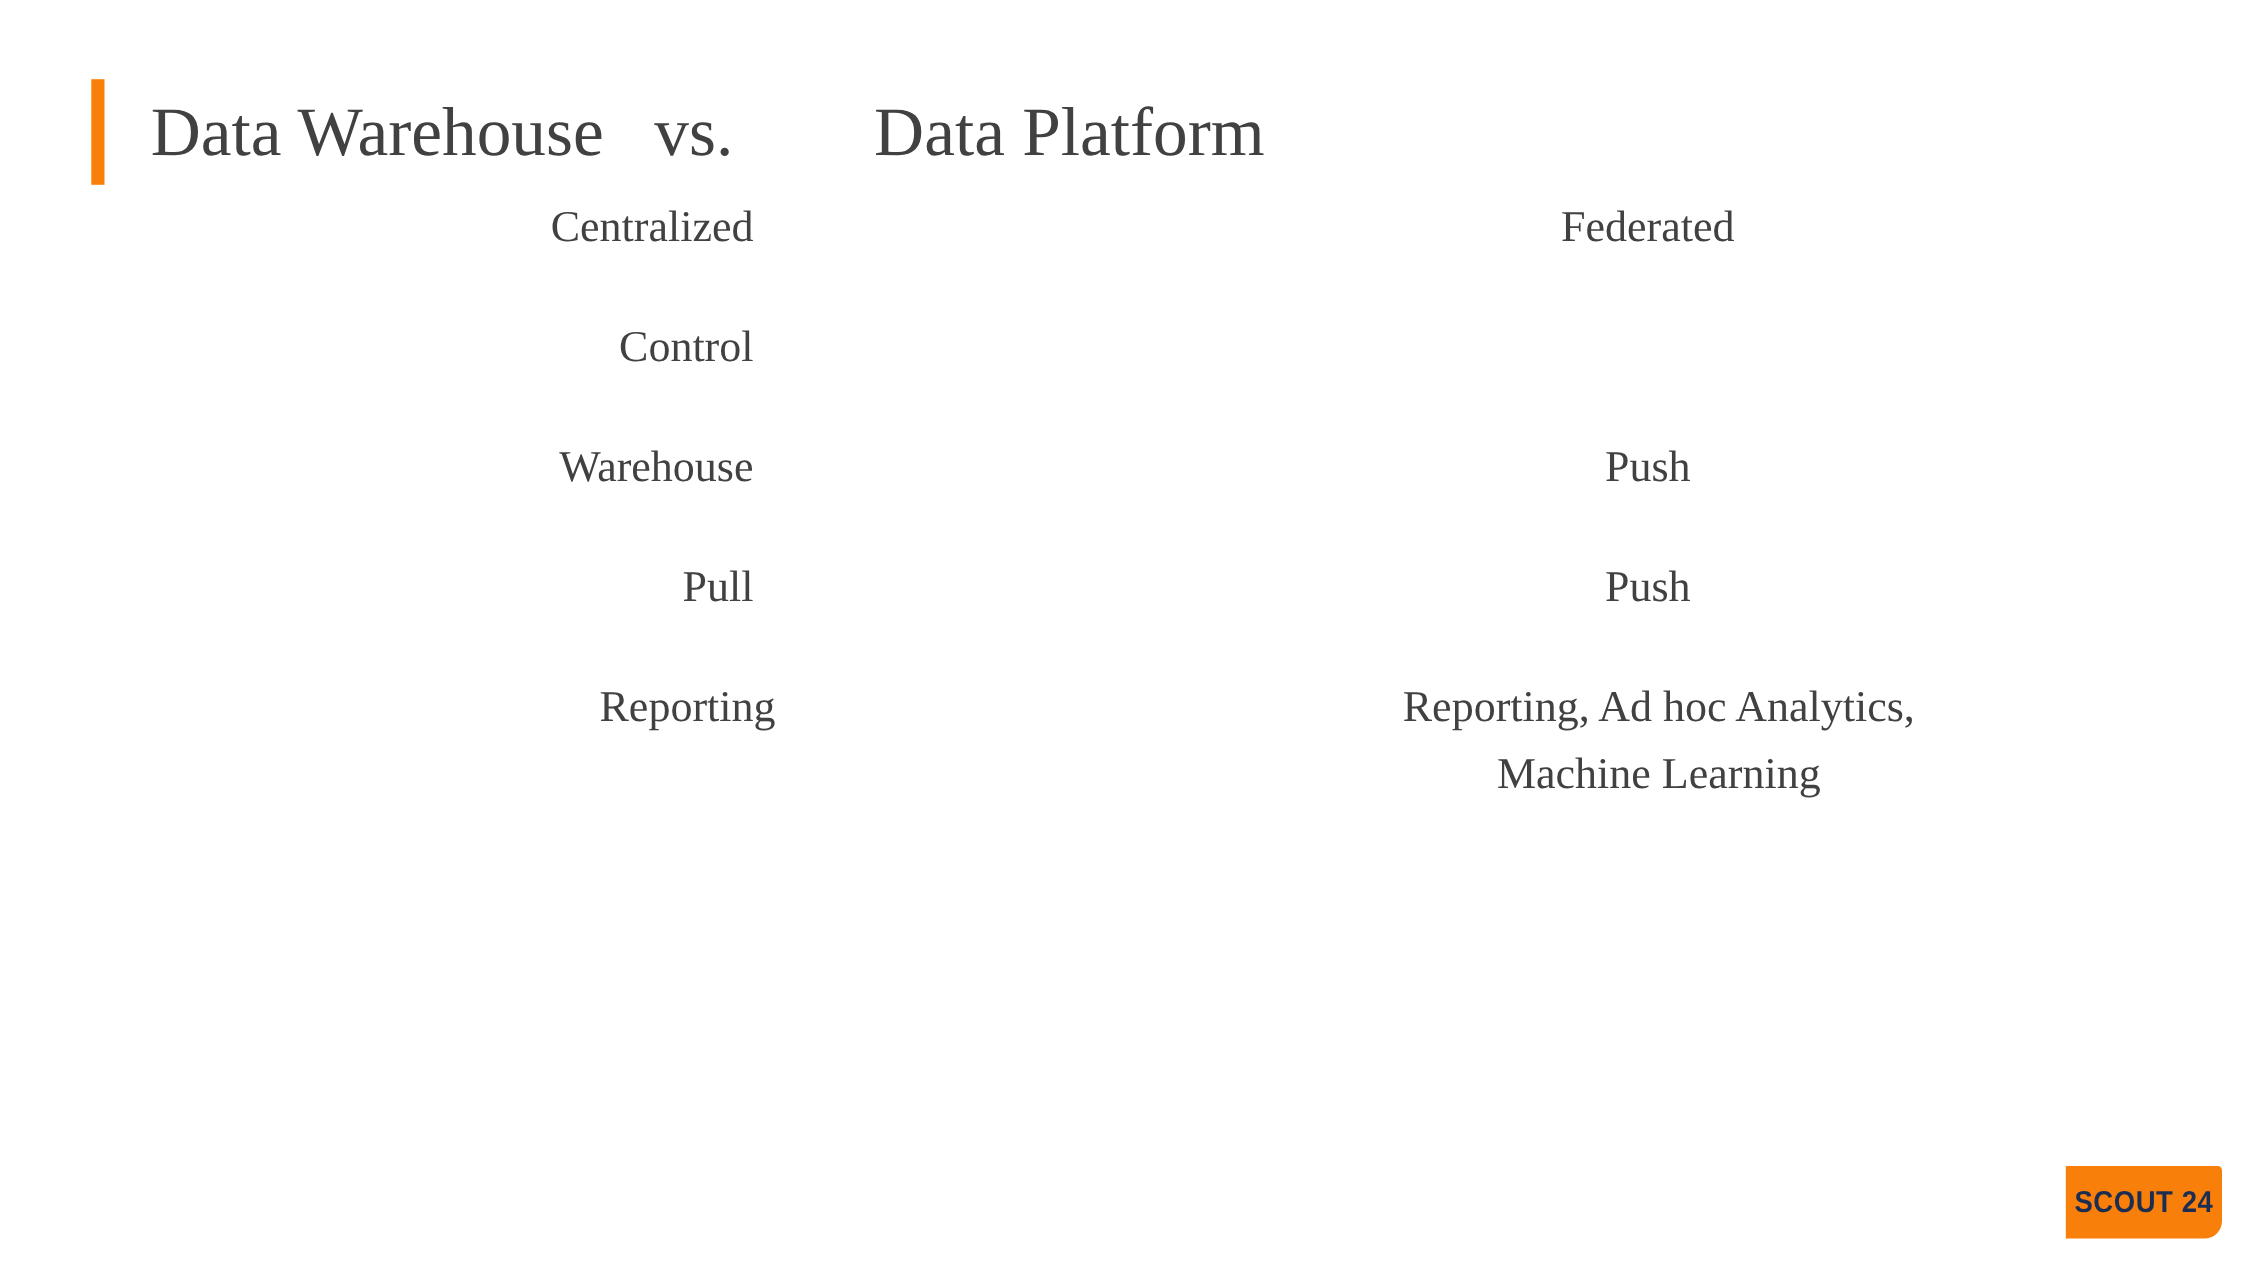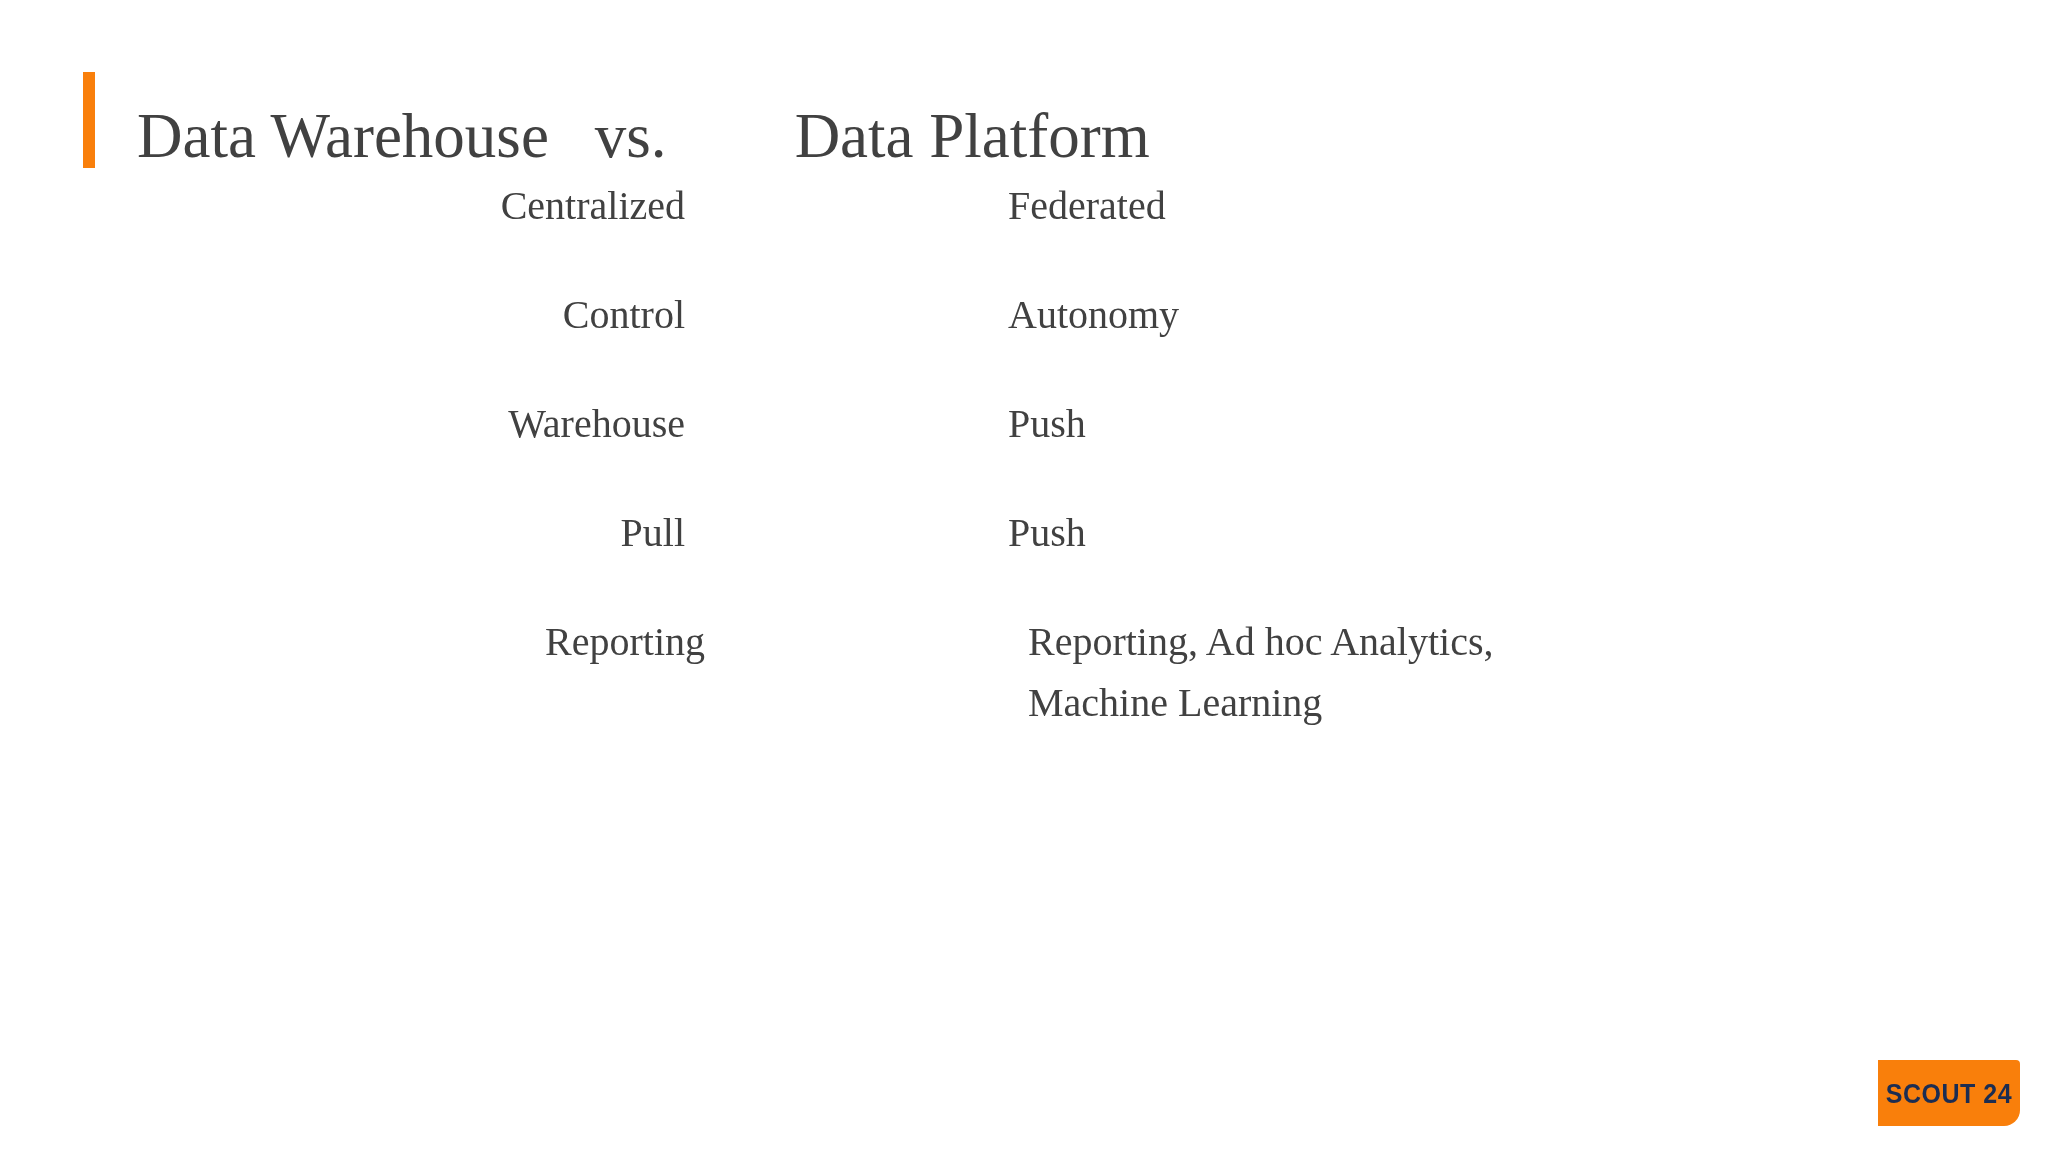--- a/index.html
+++ b/index.html
@@ -16,21 +16,21 @@
     color: #404040;
   }
 
   
   #title-block {
     position: absolute;
     left: 71px;
     top: 72px;
     height: 96px;
     display: flex;
-    align-items: flex-end;
+    align-items: center;
     padding-left: 12px;
   }
   #title-accent-bar {
     width: 12px;
     height: 96px;
     background: #F97F0B;
     flex: 0 0 auto;
   }
   #title-text-row {
     display: flex;
@@ -63,21 +63,21 @@
   .col-left {
     width: 685px;
     text-align: right;
     font-size: 40px;
     line-height: 61px;
     color: #414141;
   }
   .col-gap { width: 323px; }
   .col-right {
     flex: 1 1 auto;
-    text-align: left;
+    text-align: center;
     font-size: 40px;
     line-height: 61px;
     color: #414141;
     padding-right: 60px;
   }
   .right-line { display: block; }
 
   
   #scout24-logo {
     position: absolute;
@@ -120,23 +120,20 @@
     <div class="col-left">Centralized</div>
     <div class="col-gap"></div>
     <div class="col-right">
       <span class="right-line">Federated</span>
     </div>
   </div>
 
   <div class="comparison-row">
     <div class="col-left">Control</div>
     <div class="col-gap"></div>
-    <div class="col-right">
-      <span class="right-line">Autonomy</span>
-    </div>
   </div>
 
   <div class="comparison-row">
     <div class="col-left">Warehouse</div>
     <div class="col-gap"></div>
     <div class="col-right">
       <span class="right-line">Push</span>
     </div>
   </div>
 

